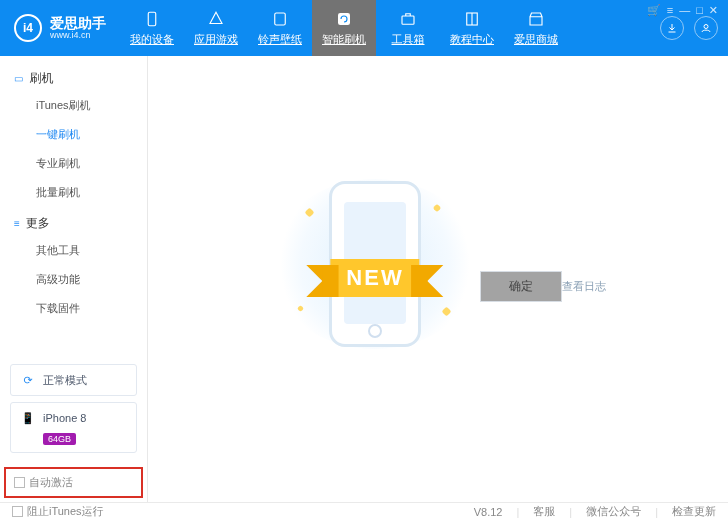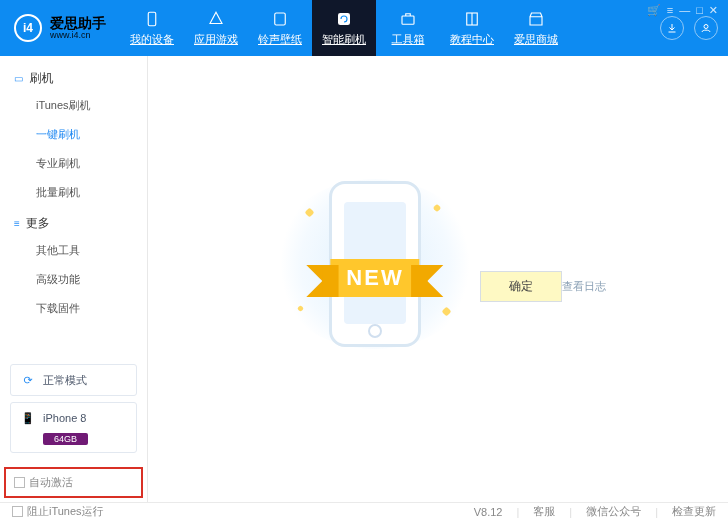--- a/index.html
+++ b/index.html
@@ -2,27 +2,27 @@
 <html><head>
 <meta charset="utf-8">
 <style>
   * { margin: 0; padding: 0; box-sizing: border-box; font-family: "Microsoft YaHei", sans-serif; }
   body { width: 728px; height: 524px; overflow: hidden; background: #fff; position: relative; }
 
   
   .header { background: #0d8bf2; height: 56px; display: flex; align-items: center; padding: 0 10px 0 14px; }
   .logo-wrap { display: flex; align-items: center; gap: 8px; }
   .logo-circle { width: 28px; height: 28px; border: 2px solid #fff; border-radius: 50%; display: flex; align-items: center; justify-content: center; color: #fff; font-size: 12px; font-weight: bold; }
-  .brand { color: #000000; }
+  .brand { color: #ffffff; }
   .brand .cn { font-size: 14px; font-weight: bold; line-height: 14px; }
   .brand .url { font-size: 9px; opacity: .9; line-height: 10px; }
 
   .nav { display: flex; margin-left: 14px; height: 100%; }
   .nav-item { width: 64px; display: flex; flex-direction: column; align-items: center; justify-content: center; gap: 3px; color: #fff; font-size: 11px; cursor: pointer; text-decoration: underline; }
-  .nav-item.active { background: #0f172a; }
+  .nav-item.active { background: #737373; }
   .nav-icon { width: 20px; height: 20px; display: flex; align-items: center; justify-content: center; }
   .nav-icon svg { width: 18px; height: 18px; fill: none; stroke: #fff; stroke-width: 1.5; }
 
   .header-right { margin-left: auto; display: flex; align-items: center; gap: 10px; color: #fff; }
   .win-ctrls { display: flex; gap: 6px; font-size: 11px; position:absolute; right:10px; top:4px; color:#cfe6fb;}
   .win-ctrls span { cursor: pointer; }
   .circ-btn { width: 24px; height: 24px; border: 1.5px solid #8fc8f7; border-radius: 50%; display: flex; align-items: center; justify-content: center; cursor: pointer; }
   .circ-btn svg { width: 12px; height: 12px; stroke: #fff; fill: none; stroke-width: 2; }
 
   
@@ -33,21 +33,21 @@
   .side-list { flex: 1; overflow: hidden; padding-top: 6px; }
   .side-group { padding: 8px 14px 4px; font-size: 12px; color: #333; display: flex; align-items: center; gap: 6px; }
   .side-group .toggle { color: #2a8ff7; font-size: 10px; }
   .side-link { padding: 7px 0 7px 36px; font-size: 11px; color: #555; cursor: pointer; }
   .side-link.active { color: #1e88f2; }
 
   .side-bottom { padding: 8px 10px; }
   .mode-box, .device-box { border: 1px solid #e2e8f0; border-radius: 3px; padding: 7px 9px; font-size: 11px; color: #4a5568; display: flex; align-items: center; gap: 7px; margin-bottom: 6px; }
   .mode-icon, .device-icon { width: 16px; height: 16px; color: #1e88f2; display:flex; align-items:center; justify-content:center;}
   .device-box { flex-wrap: wrap; background: #fff; }
-  .storage-badge { background: #701a75; color: #fff; font-size: 9px; padding: 1px 11px; border-radius: 2px; margin-left: 23px; }
+  .storage-badge { background: #a21caf; color: #fff; font-size: 9px; padding: 1px 5px; border-radius: 2px; margin-left: 23px; }
 
   .checkbox-row { display: flex; gap: 8px; padding: 6px 8px 6px; font-size: 11px; color: #888; border: 2px solid #d93025; margin: 0 4px 4px; }
   .chk { display: flex; align-items: center; gap: 4px; }
   .chk-box { width: 11px; height: 11px; border: 1px solid #bbb; background: #fff; }
 
   
   .main { flex: 1; position: relative; display: flex; flex-direction: row; align-items: center; justify-content: center; }
   .illus { width: 210px; height: 170px; position: relative; margin-top: -30px; }
   .glow { position: absolute; inset: 0; border-radius: 50%; background: radial-gradient(circle, #dff0fd 0%, #f4faff 55%, #fff 70%); }
   .phone { position: absolute; left: 50%; top: 50%; transform: translate(-50%, -50%); width: 92px; height: 166px; background: #fff; border: 3px solid #d9e7f3; border-radius: 16px; z-index: 2; }
@@ -58,21 +58,21 @@
   .ribbon-body::before, .ribbon-body::after { content: ""; position: absolute; top: 6px; width: 0; height: 0; border: 16px solid #f2a900; }
   .ribbon-body::before { left: -24px; border-left-color: transparent; }
   .ribbon-body::after { right: -24px; border-right-color: transparent; }
   .spark { position: absolute; background: #ffd966; border-radius: 2px; transform: rotate(45deg); }
   .s1 { width: 7px; height: 7px; left: 36px; top: 30px; }
   .s2 { width: 6px; height: 6px; right: 40px; top: 26px; }
   .s3 { width: 7px; height: 7px; right: 30px; bottom: 34px; }
   .s4 { width: 5px; height: 5px; left: 28px; bottom: 38px; }
 
   .success-text { font-size: 15px; color: #333; margin-top: 18px; }
-  .ok-btn { margin-top: 14px; border: 1px solid #d7dde4; background: #fef9c3; padding: 6px 28px; font-size: 12px; color: #444; cursor: pointer; }
+  .ok-btn { margin-top: 14px; border: 1px solid #d7dde4; background: #a3a3a3; padding: 6px 28px; font-size: 12px; color: #444; cursor: pointer; }
   .log-link { margin-top: 14px; font-size: 11px; color: #8aa0b5; cursor: pointer; }
 
   
   .footer { height: 18px; border-top: 1px solid #eaeaea; display: flex; align-items: center; padding: 0 12px; font-size: 11px; color: #888; }
   .footer .chk { gap: 4px; }
   .footer-right { margin-left: auto; display: flex; align-items: center; gap: 14px; }
   .footer-right .sep { color: #ddd; }
 </style>
 </head>
 <body>

